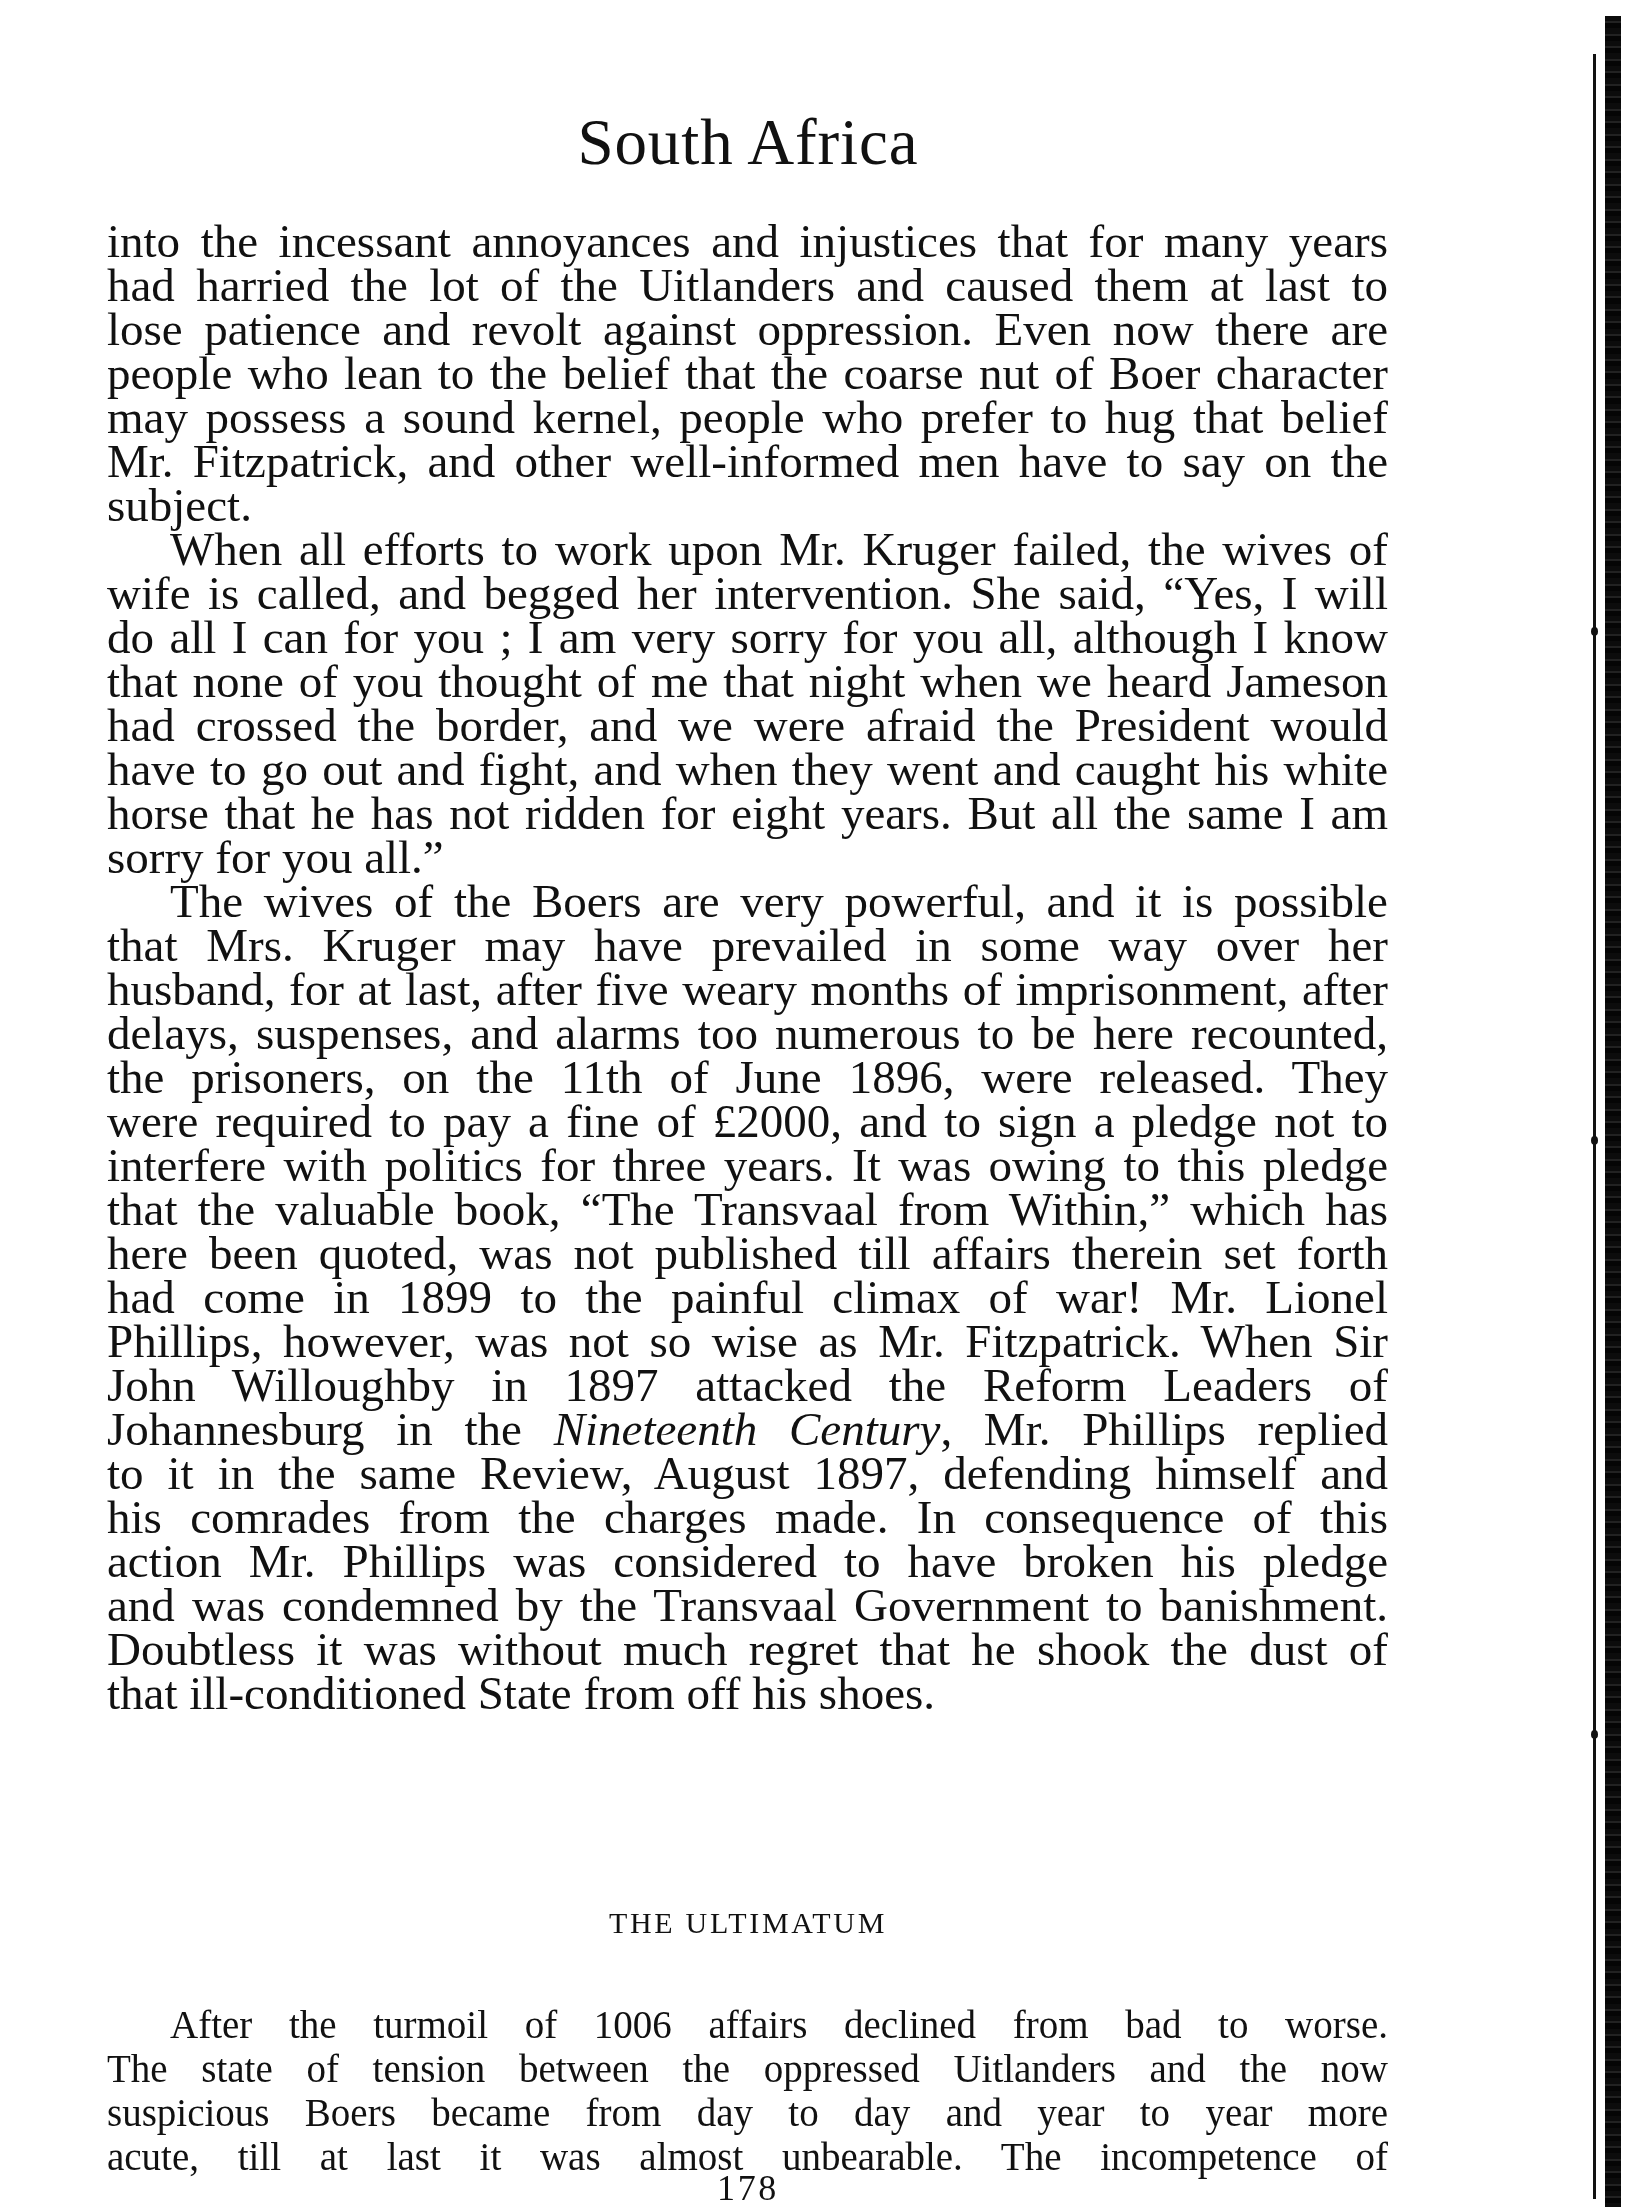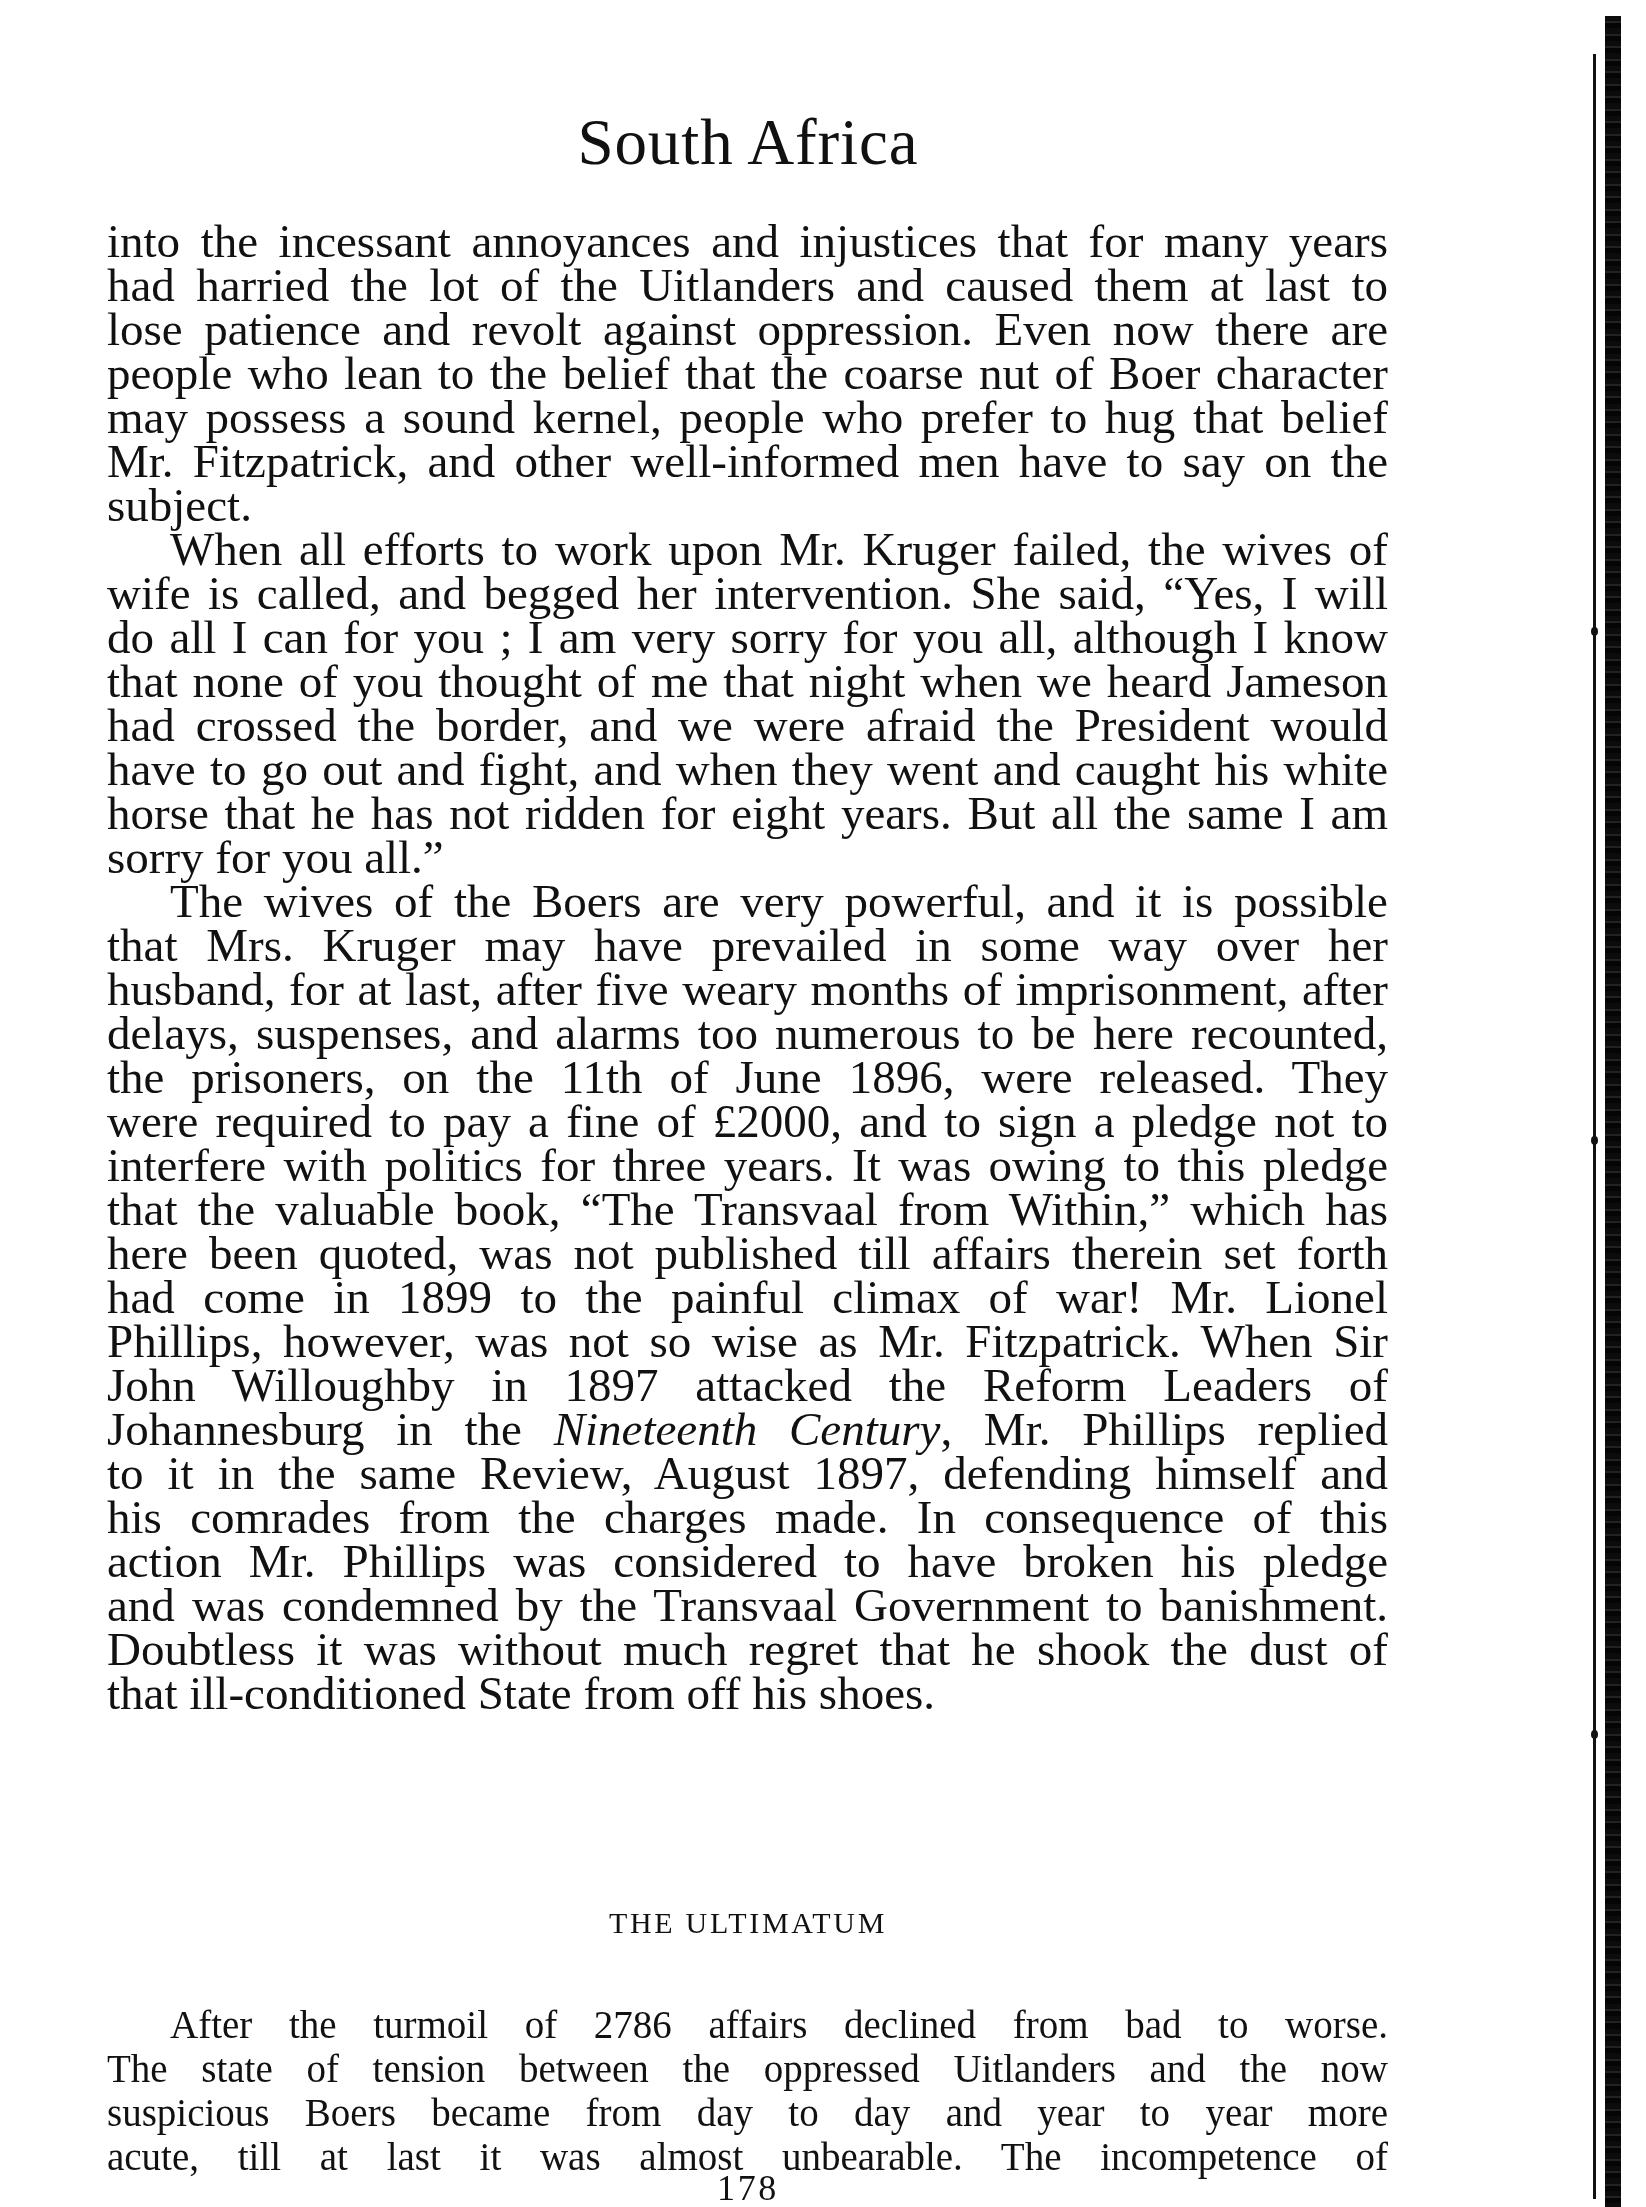--- a/index.html
+++ b/index.html
@@ -63,21 +63,21 @@
     <span class="line">his comrades from the charges made.  In consequence of this</span>
     <span class="line">action Mr. Phillips was considered to have broken his pledge</span>
     <span class="line">and was condemned by the Transvaal Government to banishment.</span>
     <span class="line">Doubtless it was without much regret that he shook the dust of</span>
     <span class="line last">that ill-conditioned State from off his shoes.</span>
   </div>
 
 <div class="section-heading">THE ULTIMATUM</div>
 
 <div class="body-text-2" id="section2">
-    <span class="line indent">After the turmoil of 2786 affairs declined from bad to worse.</span>
+    <span class="line indent">After the turmoil of 1006 affairs declined from bad to worse.</span>
     <span class="line">The state of tension between the oppressed Uitlanders and the now</span>
     <span class="line">suspicious Boers became from day to day and year to year more</span>
     <span class="line">acute, till at last it was almost unbearable.  The incompetence of</span>
   </div>
 
 <div class="page-number">178</div>
 
 <div class="spine"></div>
 <div class="spine-rule"></div>
 <div class="spine-mark" style="top:627px"></div>

